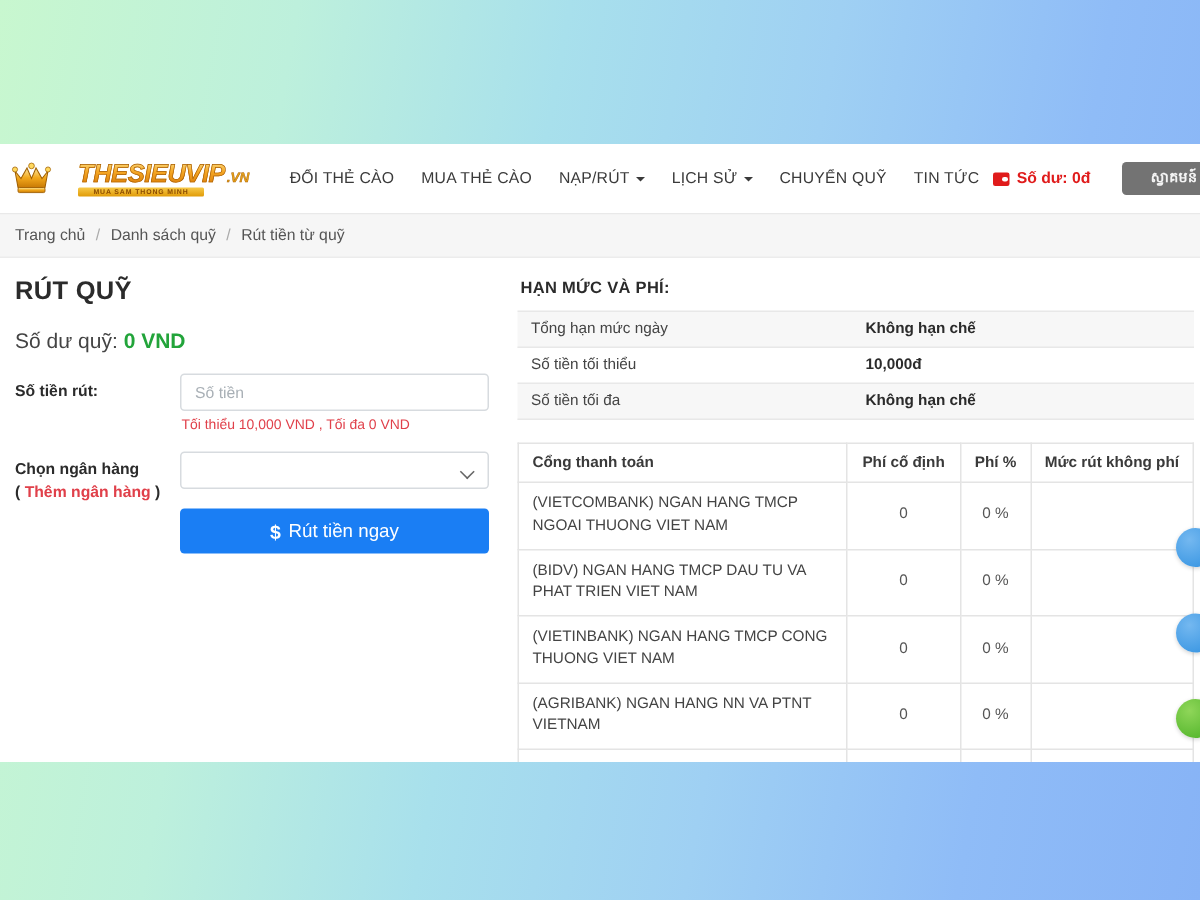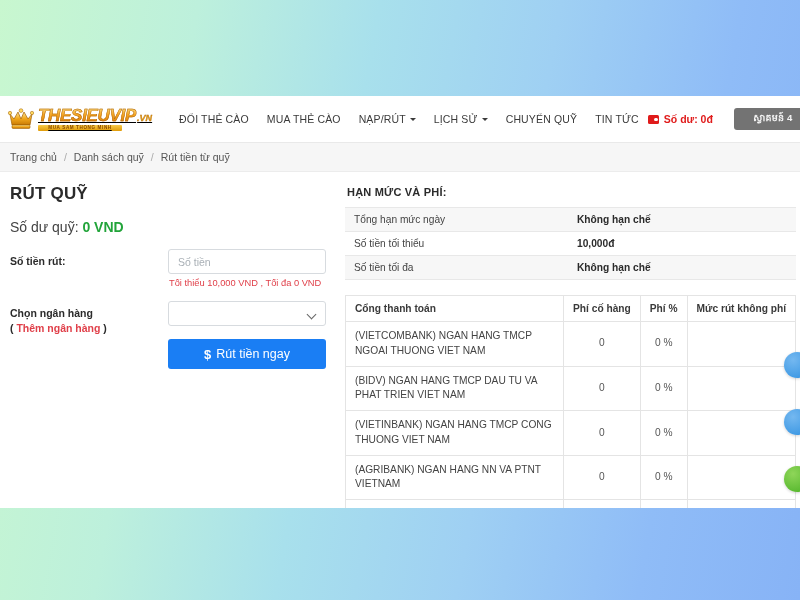--- a/index.html
+++ b/index.html
@@ -28,21 +28,21 @@
     height: 47px;
     background: #ffffff;
     display: flex;
     align-items: center;
     padding: 0 8px 0 6px;
     border-bottom: 1px solid #e9e9e9;
     position: relative;
   }
 
   
-  .logo { display: flex; align-items: center; gap: 2px; flex: 0 0 auto; text-decoration: underline; }
+  .logo { display: flex; align-items: center; gap: 16px; flex: 0 0 auto; }
   .crown-wrap {
     width: 30px; height: 30px;
     display: flex; align-items: center; justify-content: center;
   }
   .logo-text-wrap { display: flex; flex-direction: column; line-height: 1; }
   .logo-main {
     display: flex; align-items: flex-end;
   }
   .logo-word {
     font-size: 17px; font-weight: bold; font-style: italic;
@@ -171,21 +171,20 @@
     font-size: 14px;
     color: #444;
     margin-bottom: 14px;
   }
   .balance-line b { color: #22a43a; font-weight: bold; }
 
   .form-row {
     display: flex;
     align-items: flex-start;
     margin-bottom: 2px;
-    gap: 48px;
   }
   .form-label {
     width: 110px;
     flex: 0 0 110px;
     font-size: 10.5px;
     font-weight: bold;
     color: #2b2b2b;
     padding-top: 5px;
     line-height: 1.45;
   }
@@ -435,21 +434,21 @@
             <td class="val">Không hạn chế</td>
           </tr>
         </tbody>
       </table>
 
       <div class="fees-wrap">
         <table class="fees-table">
           <thead>
             <tr>
               <th class="gw">Cổng thanh toán</th>
-              <th class="fix">Phí cố hàng</th>
+              <th class="fix">Phí cố định</th>
               <th class="pct">Phí %</th>
               <th class="free">Mức rút không phí</th>
             </tr>
           </thead>
           <tbody>
             <tr>
               <td>(VIETCOMBANK) NGAN HANG TMCP NGOAI THUONG VIET NAM</td>
               <td class="num">0</td>
               <td class="num">0 %</td>
               <td class="num"></td>

